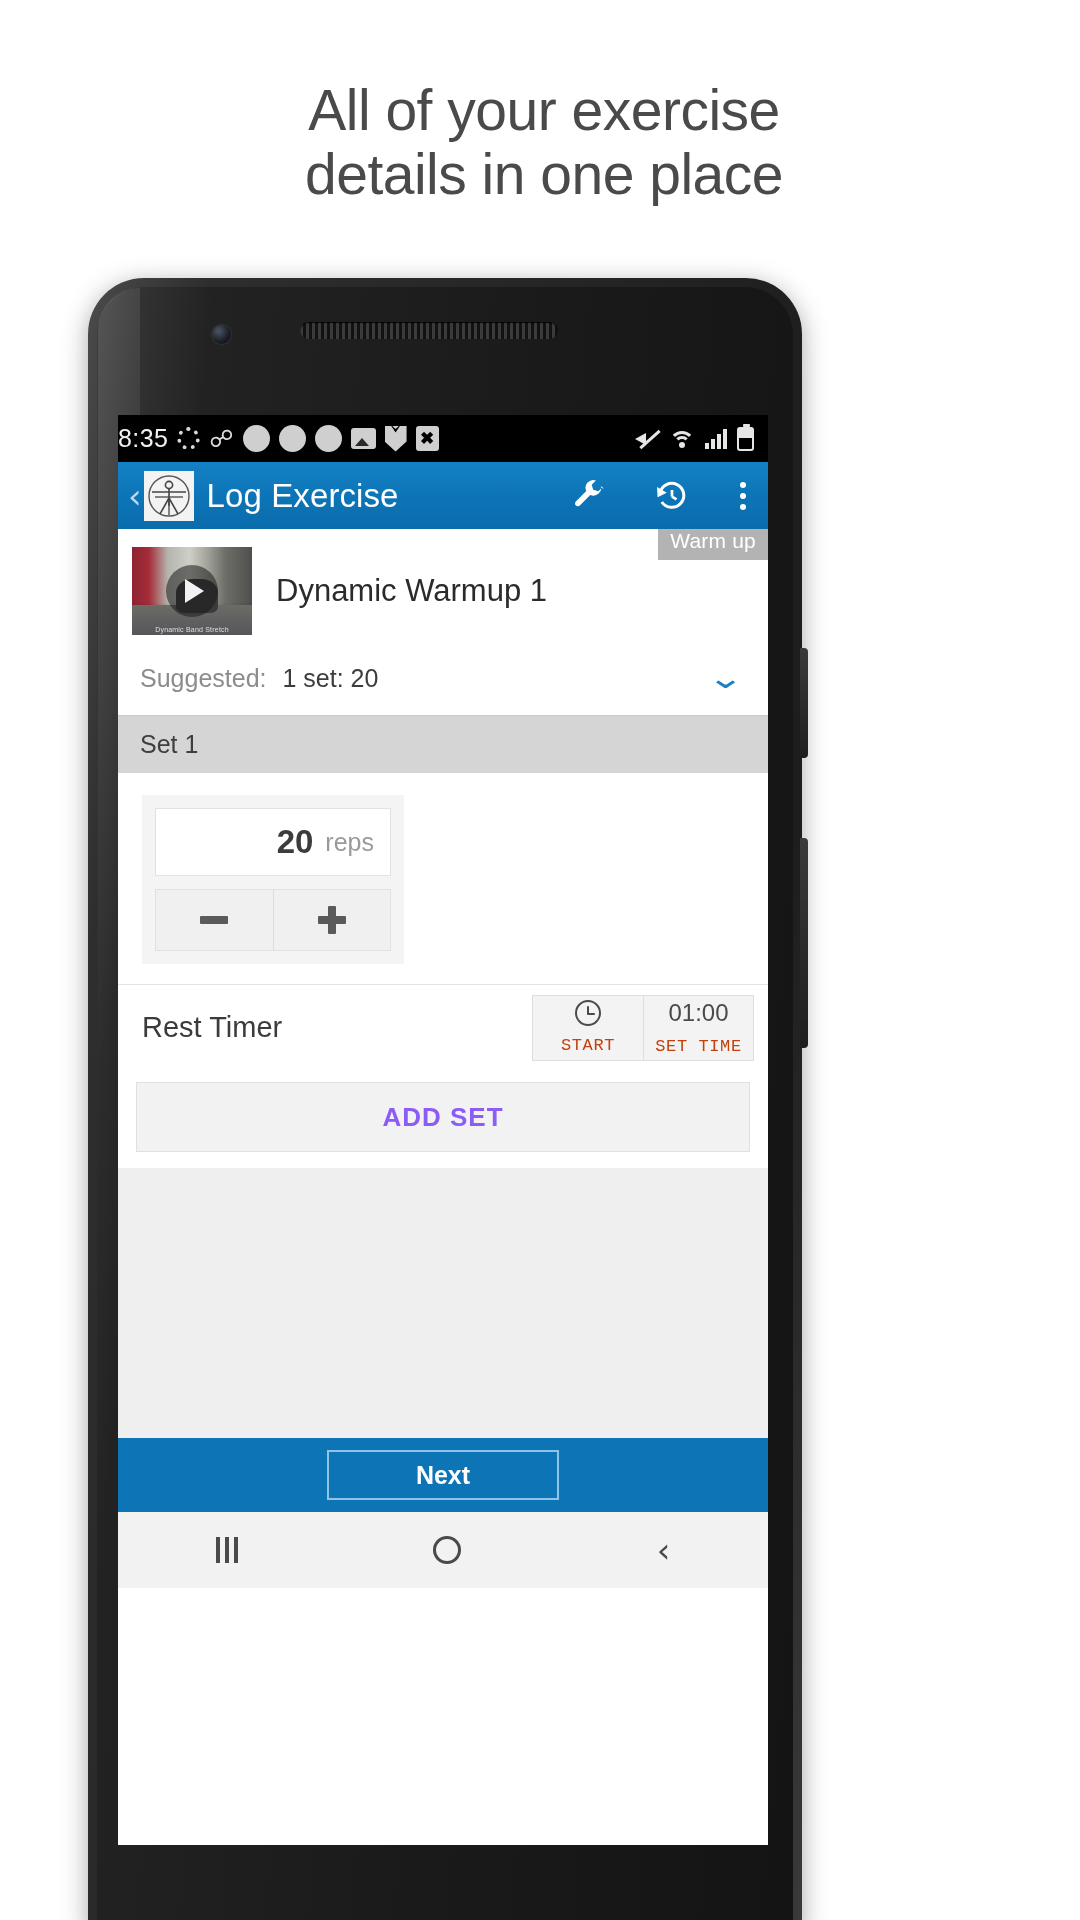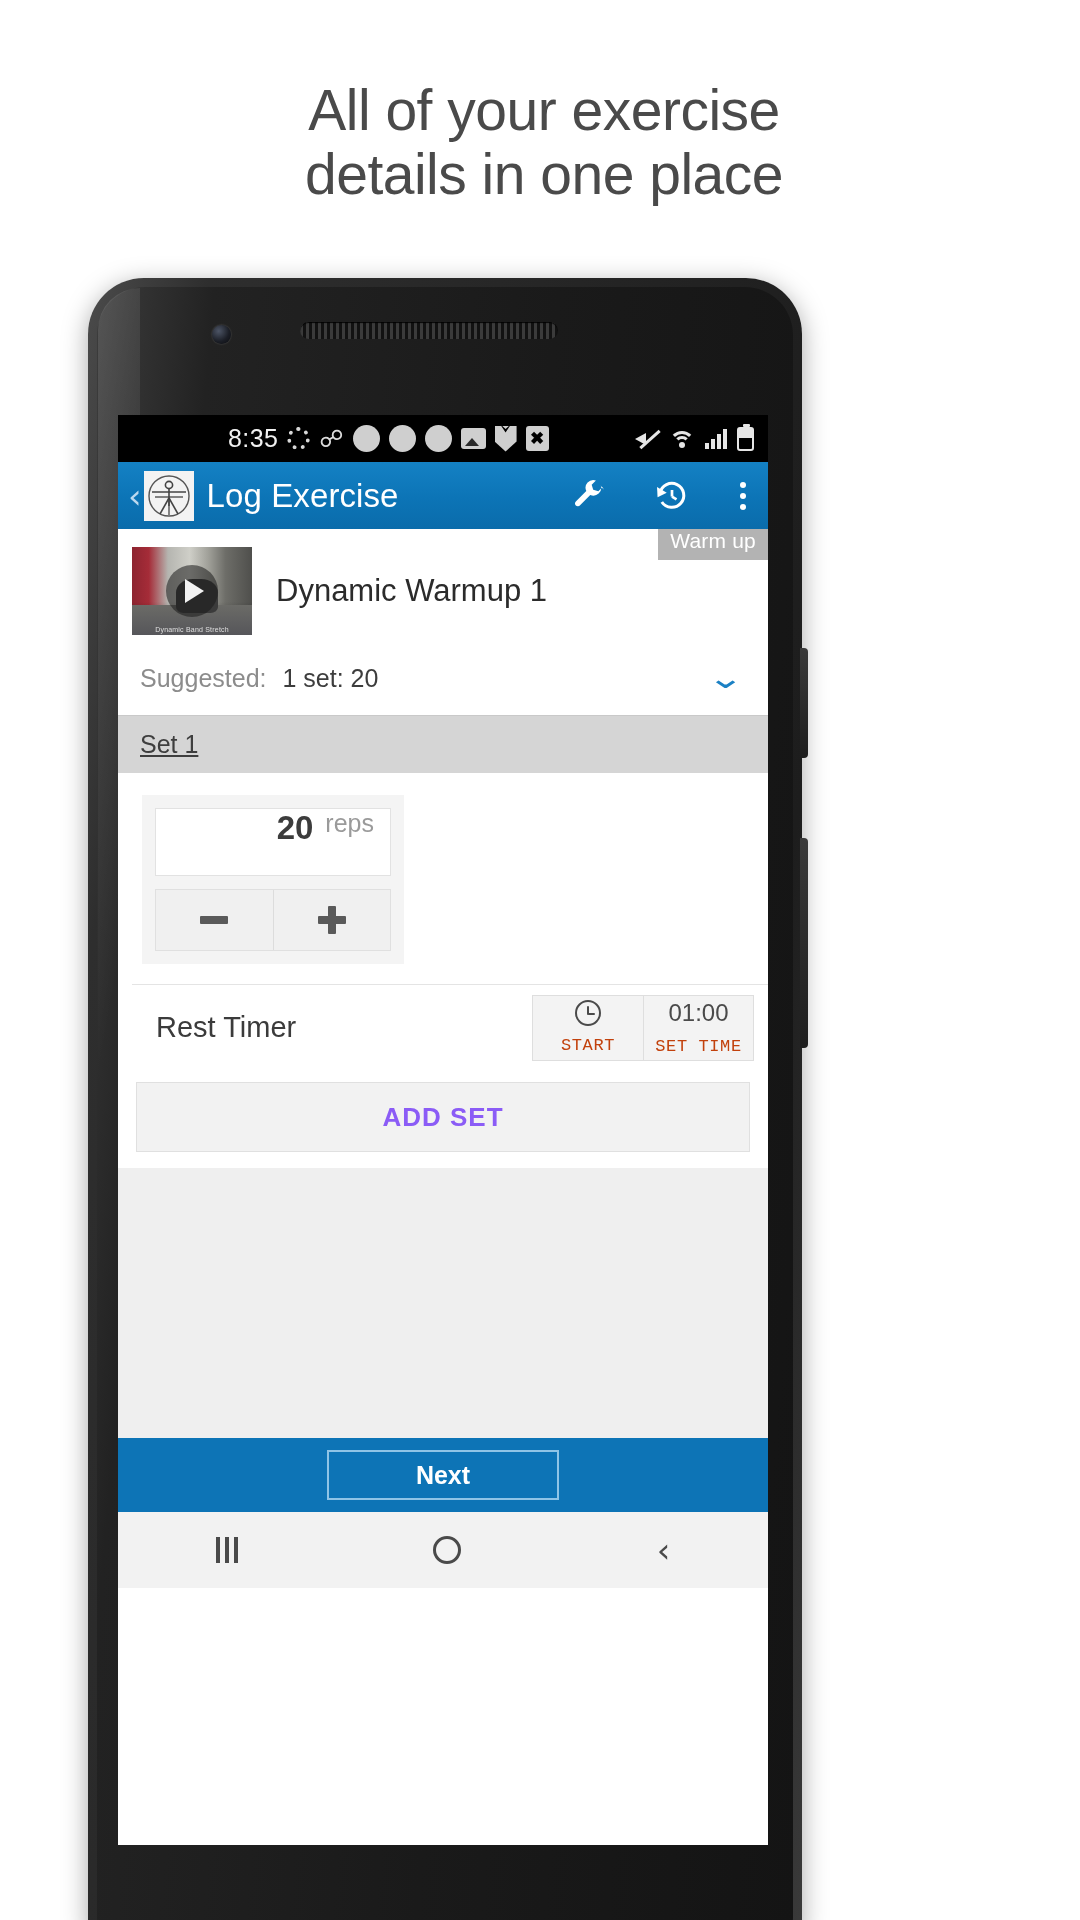--- a/index.html
+++ b/index.html
@@ -103,21 +103,20 @@
     background: #000000;
     display: flex;
     align-items: center;
     position: relative;
     color: #e8e8e8;
   }
   .sb-left {
     display: flex;
     align-items: center;
     gap: 9px;
-    margin-left: 110px;
   }
   .sb-time {
     font-size: 25px;
     letter-spacing: 0.4px;
     color: #f1f1f1;
   }
   .sb-ico { display: inline-block; }
   .ico-gear {
     width: 23px; height: 23px;
     border-radius: 50%;
@@ -393,37 +392,37 @@
 
   .set-header {
     background: #d5d5d5;
     height: 58px;
     display: flex;
     align-items: center;
     padding-left: 22px;
     font-size: 25px;
     color: #3e3e3e;
     border-top: 1px solid #c9c9c9;
-    text-decoration: underline;
   }
 
   .set-body {
     background: #fff;
     padding: 22px 0 20px 24px;
   }
   .stepper-card {
     width: 262px;
     background: #f4f4f4;
     padding: 13px;
   }
   .reps-field {
     background: #ffffff;
     border: 1px solid #e2e2e2;
     height: 68px;
     display: flex;
+    align-items: center;
     justify-content: flex-end;
     padding-right: 16px;
     gap: 12px;
   }
   .reps-value {
     font-size: 33px;
     font-weight: bold;
     color: #3c3c3c;
   }
   .reps-unit {
@@ -455,21 +454,20 @@
   .plus-glyph::before { left: 0; top: 10px; width: 28px; height: 8px; }
   .plus-glyph::after  { top: 0; left: 10px; height: 28px; width: 8px; }
 
   .rest-row {
     border-top: 1px solid #e4e4e4;
     height: 86px;
     display: flex;
     align-items: center;
     padding: 0 14px 0 24px;
     background: #fff;
-    margin-left: 14px;
   }
   .rest-label {
     font-size: 29px;
     color: #3b3b3b;
   }
   .timer-group {
     margin-left: auto;
     display: flex;
     border: 1px solid #dedede;
     background: #f3f3f3;

